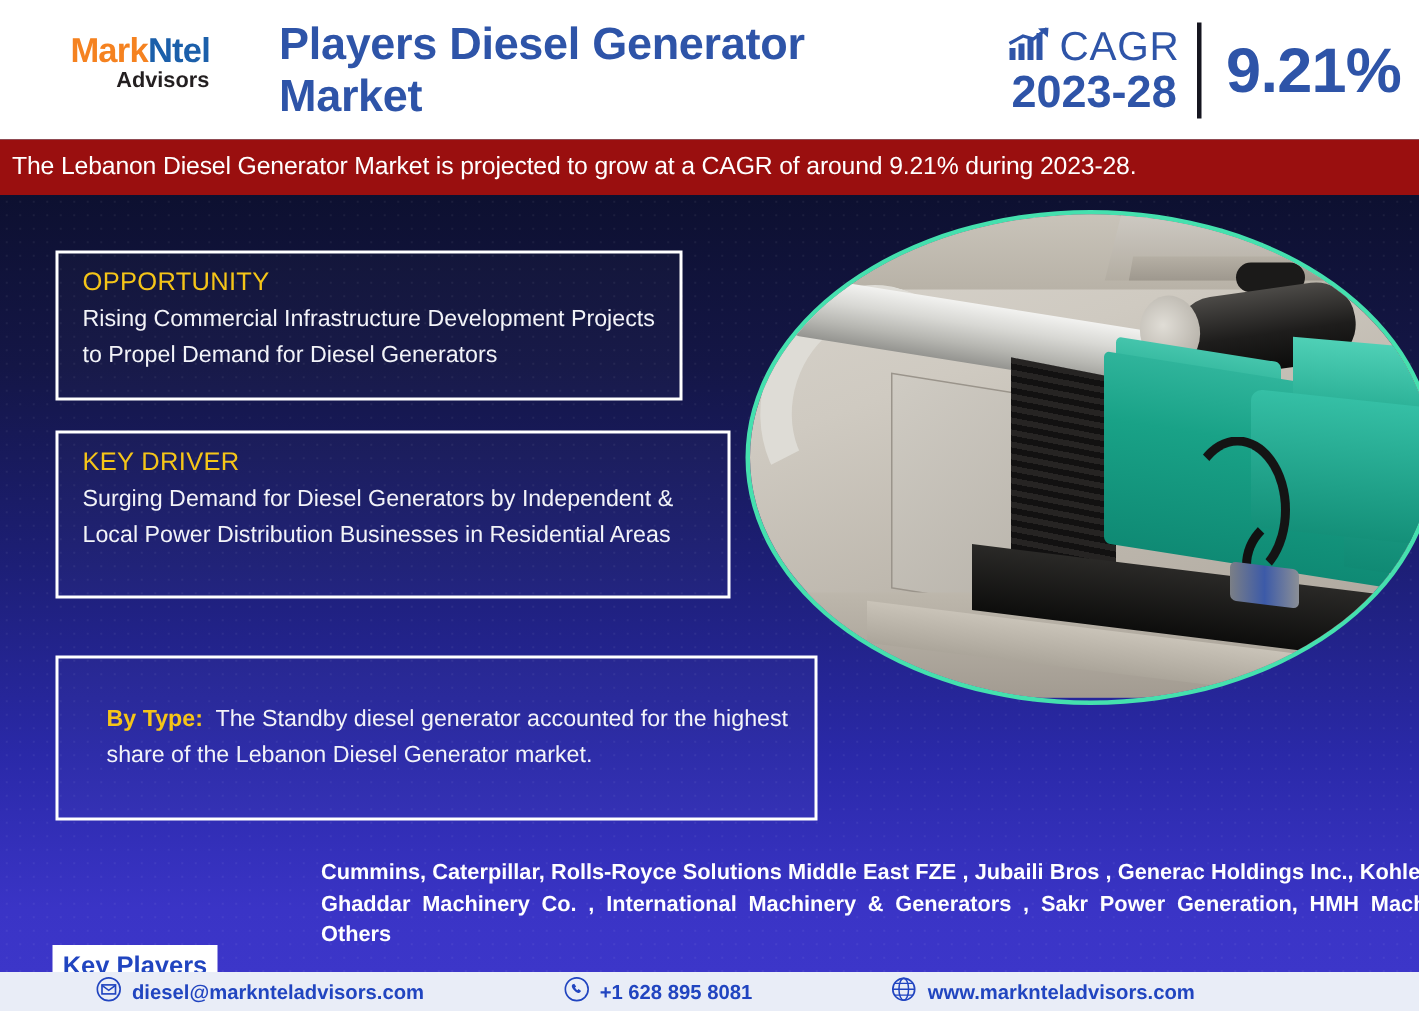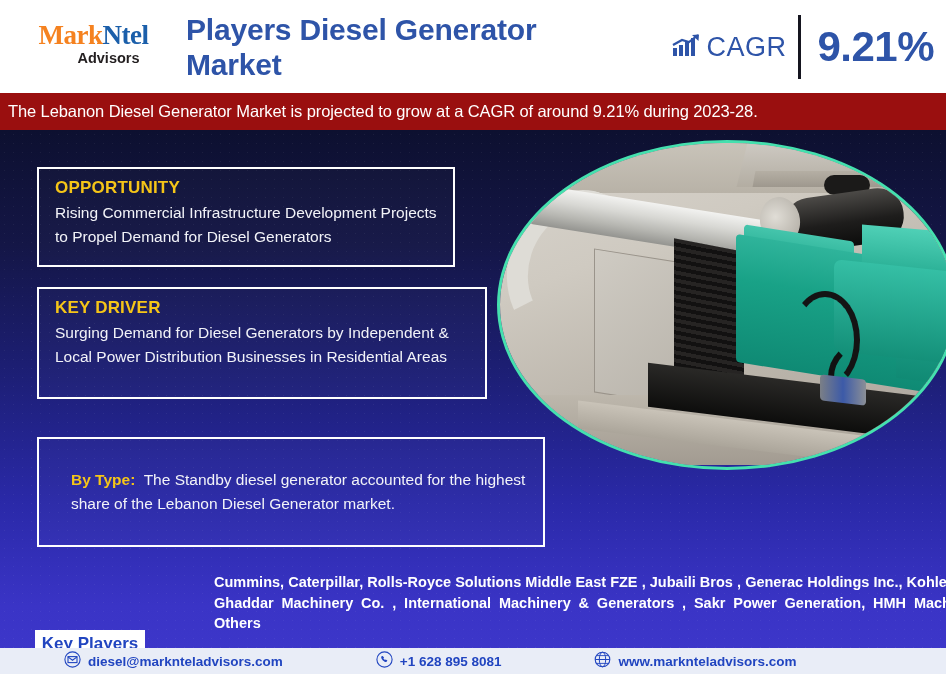--- a/index.html
+++ b/index.html
@@ -31,24 +31,23 @@
 
   .logo-wrap {
     position: absolute;
     left: 27px;
     top: 22px;
     width: 133px;
     text-align: center;
     line-height: 1;
   }
   .logo-main {
-    font-size: 27px;
+    font-size: 23px;
     font-weight: bold;
     letter-spacing: -0.5px;
-    font-family: Liberation Serif, serif;
   }
   .logo-mark { color: #F58220; }
   .logo-ntel { color: #1B5FAA; }
   .logo-sub {
     font-size: 14.5px;
     font-weight: bold;
     color: #231f20;
     margin-top: 2px;
     letter-spacing: 0px;
     padding-left: 30px;
@@ -356,21 +355,21 @@
   .box-opportunity { left: 37px; top: 167px;  width: 418px; height: 100px; }
   .box-keydriver   { left: 37px; top: 287px;  width: 450px; height: 112px; }
   .box-bytype      { left: 37px; top: 437px;  width: 508px; height: 110px; }
 
   .box-inner {
     padding: 9px 14px 0 16px;
   }
   .box-heading {
     color: #F5C518;
     font-size: 17px;
-    font-weight: bold;
+    font-weight: normal;
     letter-spacing: 0.2px;
     margin-bottom: 3px;
   }
   .box-text {
     color: #f2f3f8;
     font-size: 15.5px;
     line-height: 1.55;
   }
   .inline-label {
     color: #F5C518;
@@ -457,20 +456,21 @@
               <rect x="1" y="14" width="4" height="8" fill="#2E54A8"></rect>
               <rect x="7" y="11" width="4" height="11" fill="#2E54A8"></rect>
               <rect x="13" y="8" width="4" height="14" fill="#2E54A8"></rect>
               <rect x="19" y="4" width="4" height="18" fill="#2E54A8"></rect>
               <path d="M1 11 L10 6 L17 8 L26 1" stroke="#2E54A8" stroke-width="2.2" fill="none"></path>
               <path d="M20 1 L27 0.5 L26.5 7 Z" fill="#2E54A8"></path>
             </svg>
           </span>
           <span class="cagr-word">CAGR</span>
         </div>
+        <div class="cagr-years">2023-28</div>
       </div>
       <div class="cagr-divider"></div>
       <div class="cagr-value">9.21%</div>
     </div>
   </div>
 
   <div class="red-banner">The Lebanon Diesel Generator Market is projected to grow at a CAGR of around 9.21% during  2023-28.</div>
 
   <div class="body-bg">
     <div class="dots"></div>

